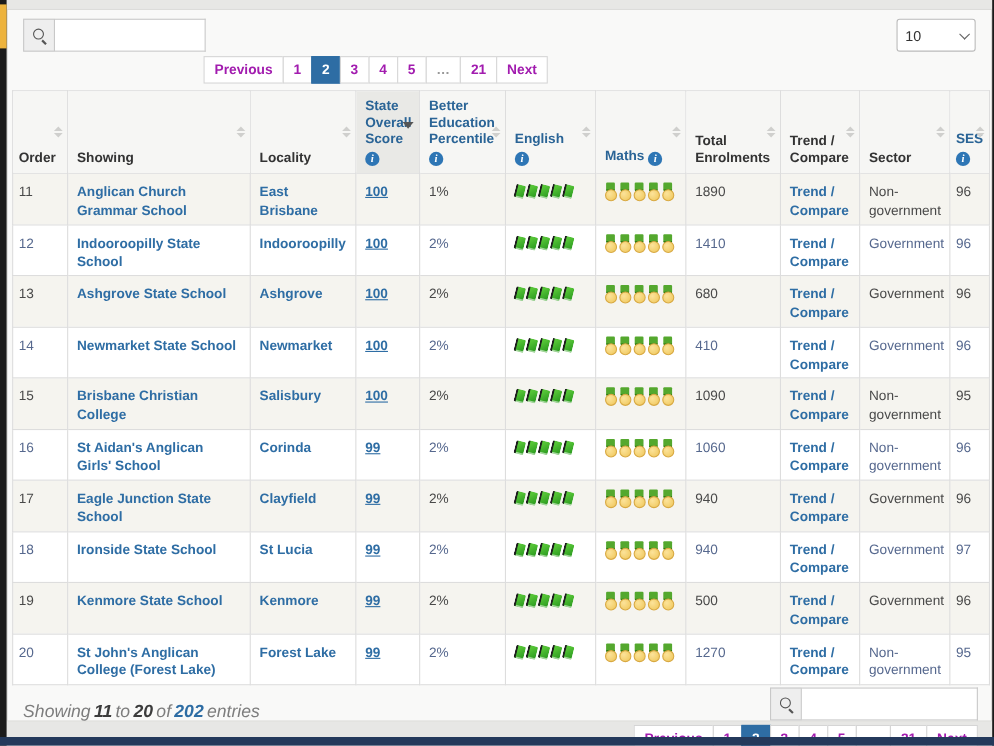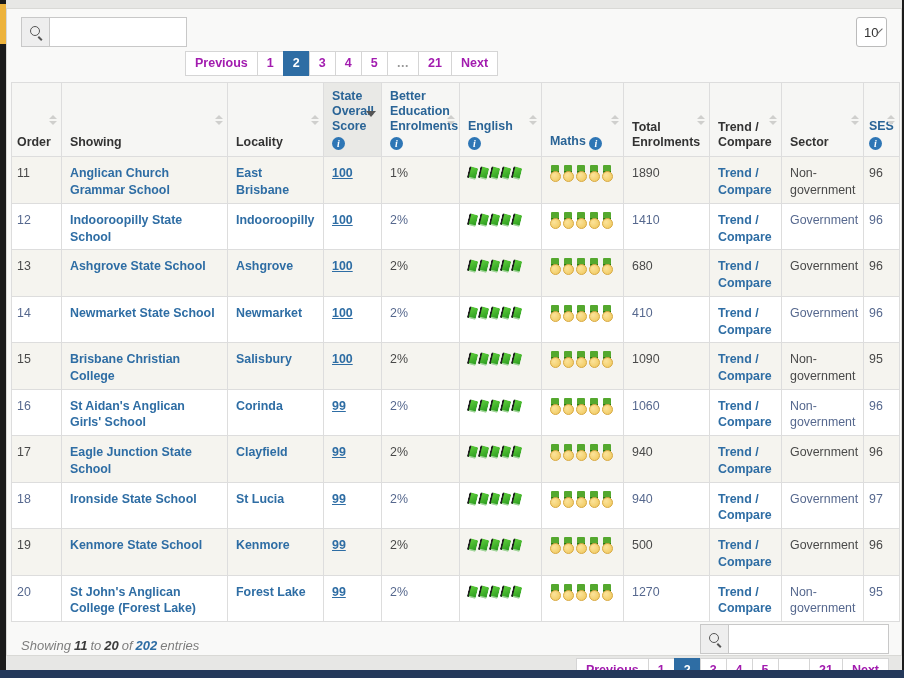--- a/index.html
+++ b/index.html
@@ -32,21 +32,21 @@
   .mag { position:relative; width:14px; height:14px; display:inline-block; }
   .mag::before { content:""; position:absolute; left:1px; top:1px; width:8px; height:8px;
     border:1.5px solid #555; border-radius:50%; }
   .mag::after  { content:""; position:absolute; left:10.5px; top:10.5px; width:5px; height:1.5px;
     background:#555; transform:rotate(45deg); transform-origin:0 0; }
   .search-input {
     width:137px; height:30px; border:1px solid #c8c8c8; border-left:none;
     background:#fff; padding:0 6px; font-size:13px; color:#333; outline:none;
   }
   .select-box {
-    position:absolute; right:14px; top:8px; width:31px; height:30px; background:#fff;
+    position:absolute; right:14px; top:8px; width:72px; height:30px; background:#fff;
     border:1px solid #bbb; border-radius:3px; display:flex; align-items:center;
     justify-content:space-between; padding:0 7px; font-size:13px; color:#333; cursor:default;
   }
   .chev { width:7px; height:7px; border-right:1.6px solid #666; border-bottom:1.6px solid #666;
     transform:rotate(45deg) translateY(-2px); }
 
   
   .pager { display:flex; }
   .pager.top { margin:2px 0 0 178px; }
   .pbtn {
@@ -107,21 +107,21 @@
   .icon-medal { display:inline-block; position:relative; width:10px; height:17px; margin-right:3px; }
   .icon-medal::before { content:""; position:absolute; top:0; left:1px; width:8px; height:6px;
     background:#54a82e; border-bottom:2px solid #2d7a12; border-radius:1px; }
   .icon-medal::after { content:""; position:absolute; bottom:0; left:0; width:9px; height:9px;
     border-radius:50%; background:radial-gradient(circle at 35% 35%,#fce39a,#efc658);
     border:1px solid #d8a943; }
 
   
   .footer-zone { position:relative; height:66px; }
   .showing {
-    position:absolute; left:14px; top:16px; font-size:13px; font-style:italic; color:#7d7d7d;
+    position:absolute; left:14px; top:16px; font-size:16px; font-style:italic; color:#7d7d7d;
   }
   .showing span { margin-right:3px; }
   .showing .strong { color:#3c3c3c; font-weight:bold; }
   .showing .total  { color:#2e6da4; font-weight:bold; }
   .search-group.bottom { right:12px; top:2px; }
   .pager.bottom { position:absolute; right:12px; top:36px; }
 </style>
 </head>
 <body>
 
@@ -193,21 +193,21 @@
               <i class="up"></i>
               <i class="down"></i>
             </span>
         </th>
         <th class="th-link sorted">
           <span>State Overall Score</span><br>
           <span class="info-i">i</span>
           <span class="sort-desc"></span>
         </th>
         <th class="th-link">
-          <span>Better Education Enrolments</span><br>
+          <span>Better Education Percentile</span><br>
           <span class="info-i">i</span>
           <span class="carets">
               <i class="up"></i>
               <i class="down"></i>
             </span>
         </th>
         <th class="th-link">
           <span>English</span>
           <span class="info-i">i</span>
           <span class="carets">

